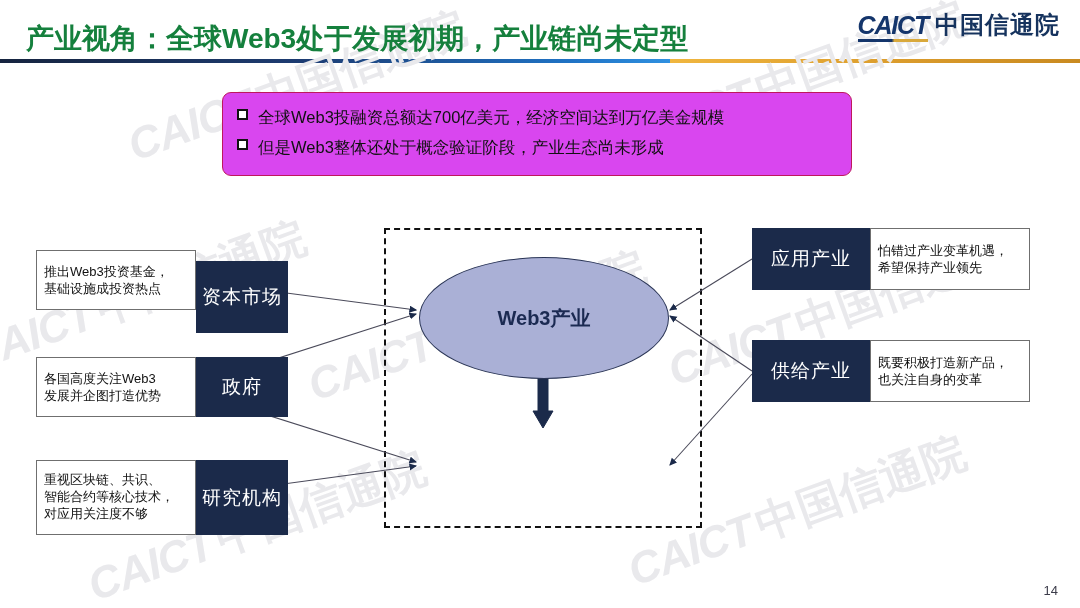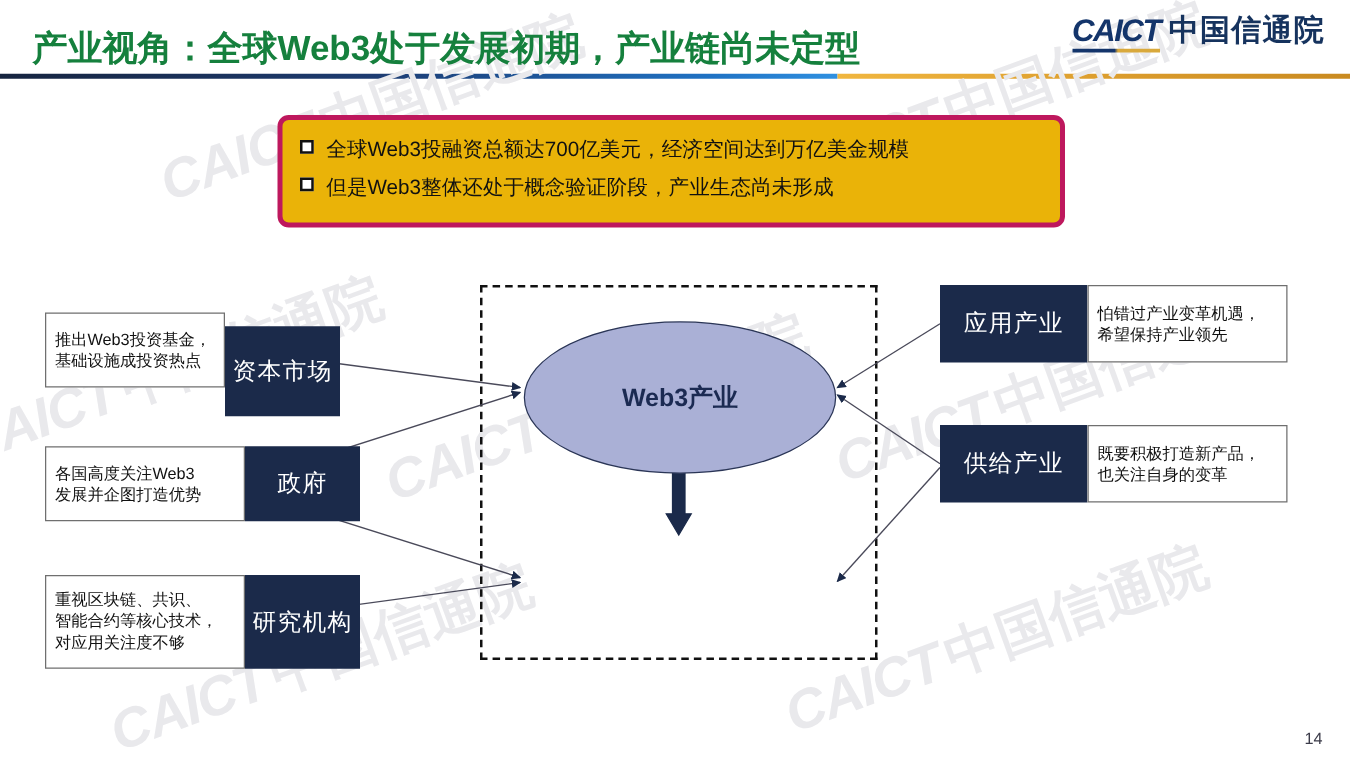--- a/index.html
+++ b/index.html
@@ -51,21 +51,21 @@
   }
   .rule{position:absolute;left:0;top:59px;width:1080px;height:4px;}
   .rule-blue{position:absolute;left:0;top:0;width:670px;height:4px;
     background:linear-gradient(90deg,#16243f 0%,#1d3c72 45%,#1f72c4 85%,#2f90e0 100%);}
   .rule-gold{position:absolute;left:670px;top:0;width:410px;height:4px;
     background:linear-gradient(90deg,#f0b63f 0%,#d99a2b 60%,#c98a20 100%);}
 
   
   .bullets{
     position:absolute;left:222px;top:92px;width:630px;
-    background:#eab308;border:4px solid #be185d;border-radius:9px;
+    background:#d946ef;border:1px solid #be185d;border-radius:9px;
     padding:10px 14px 12px 14px;z-index:6;
     box-sizing:border-box;
   }
   .bullet{
     display:flex;align-items:flex-start;gap:10px;
     font-size:16.5px;color:#111;line-height:1.45;
     padding:3px 0;
   }
   .bullet .sq{
     flex:0 0 auto;margin-top:3px;
@@ -105,21 +105,21 @@
     padding:5px 7px;box-sizing:border-box;
   }
   .label{
     background:#1b2a4a;color:#ffffff;
     font-size:19px;font-weight:normal;
     display:flex;align-items:center;justify-content:center;
     box-sizing:border-box;letter-spacing:1px;
   }
 
   #grp-capital{left:36px;top:50px;}
-  #grp-capital .note{width:144px;height:60px;}
+  #grp-capital .note{width:160px;height:60px;}
   #grp-capital .label{width:92px;height:72px;margin-top:11px;}
 
   #grp-gov{left:36px;top:157px;}
   #grp-gov .note{width:160px;height:60px;}
   #grp-gov .label{width:92px;height:60px;}
 
   #grp-research{left:36px;top:260px;font-family:Liberation Mono, monospace;}
   #grp-research .note{width:160px;height:75px;}
   #grp-research .label{width:92px;height:75px;}
 

